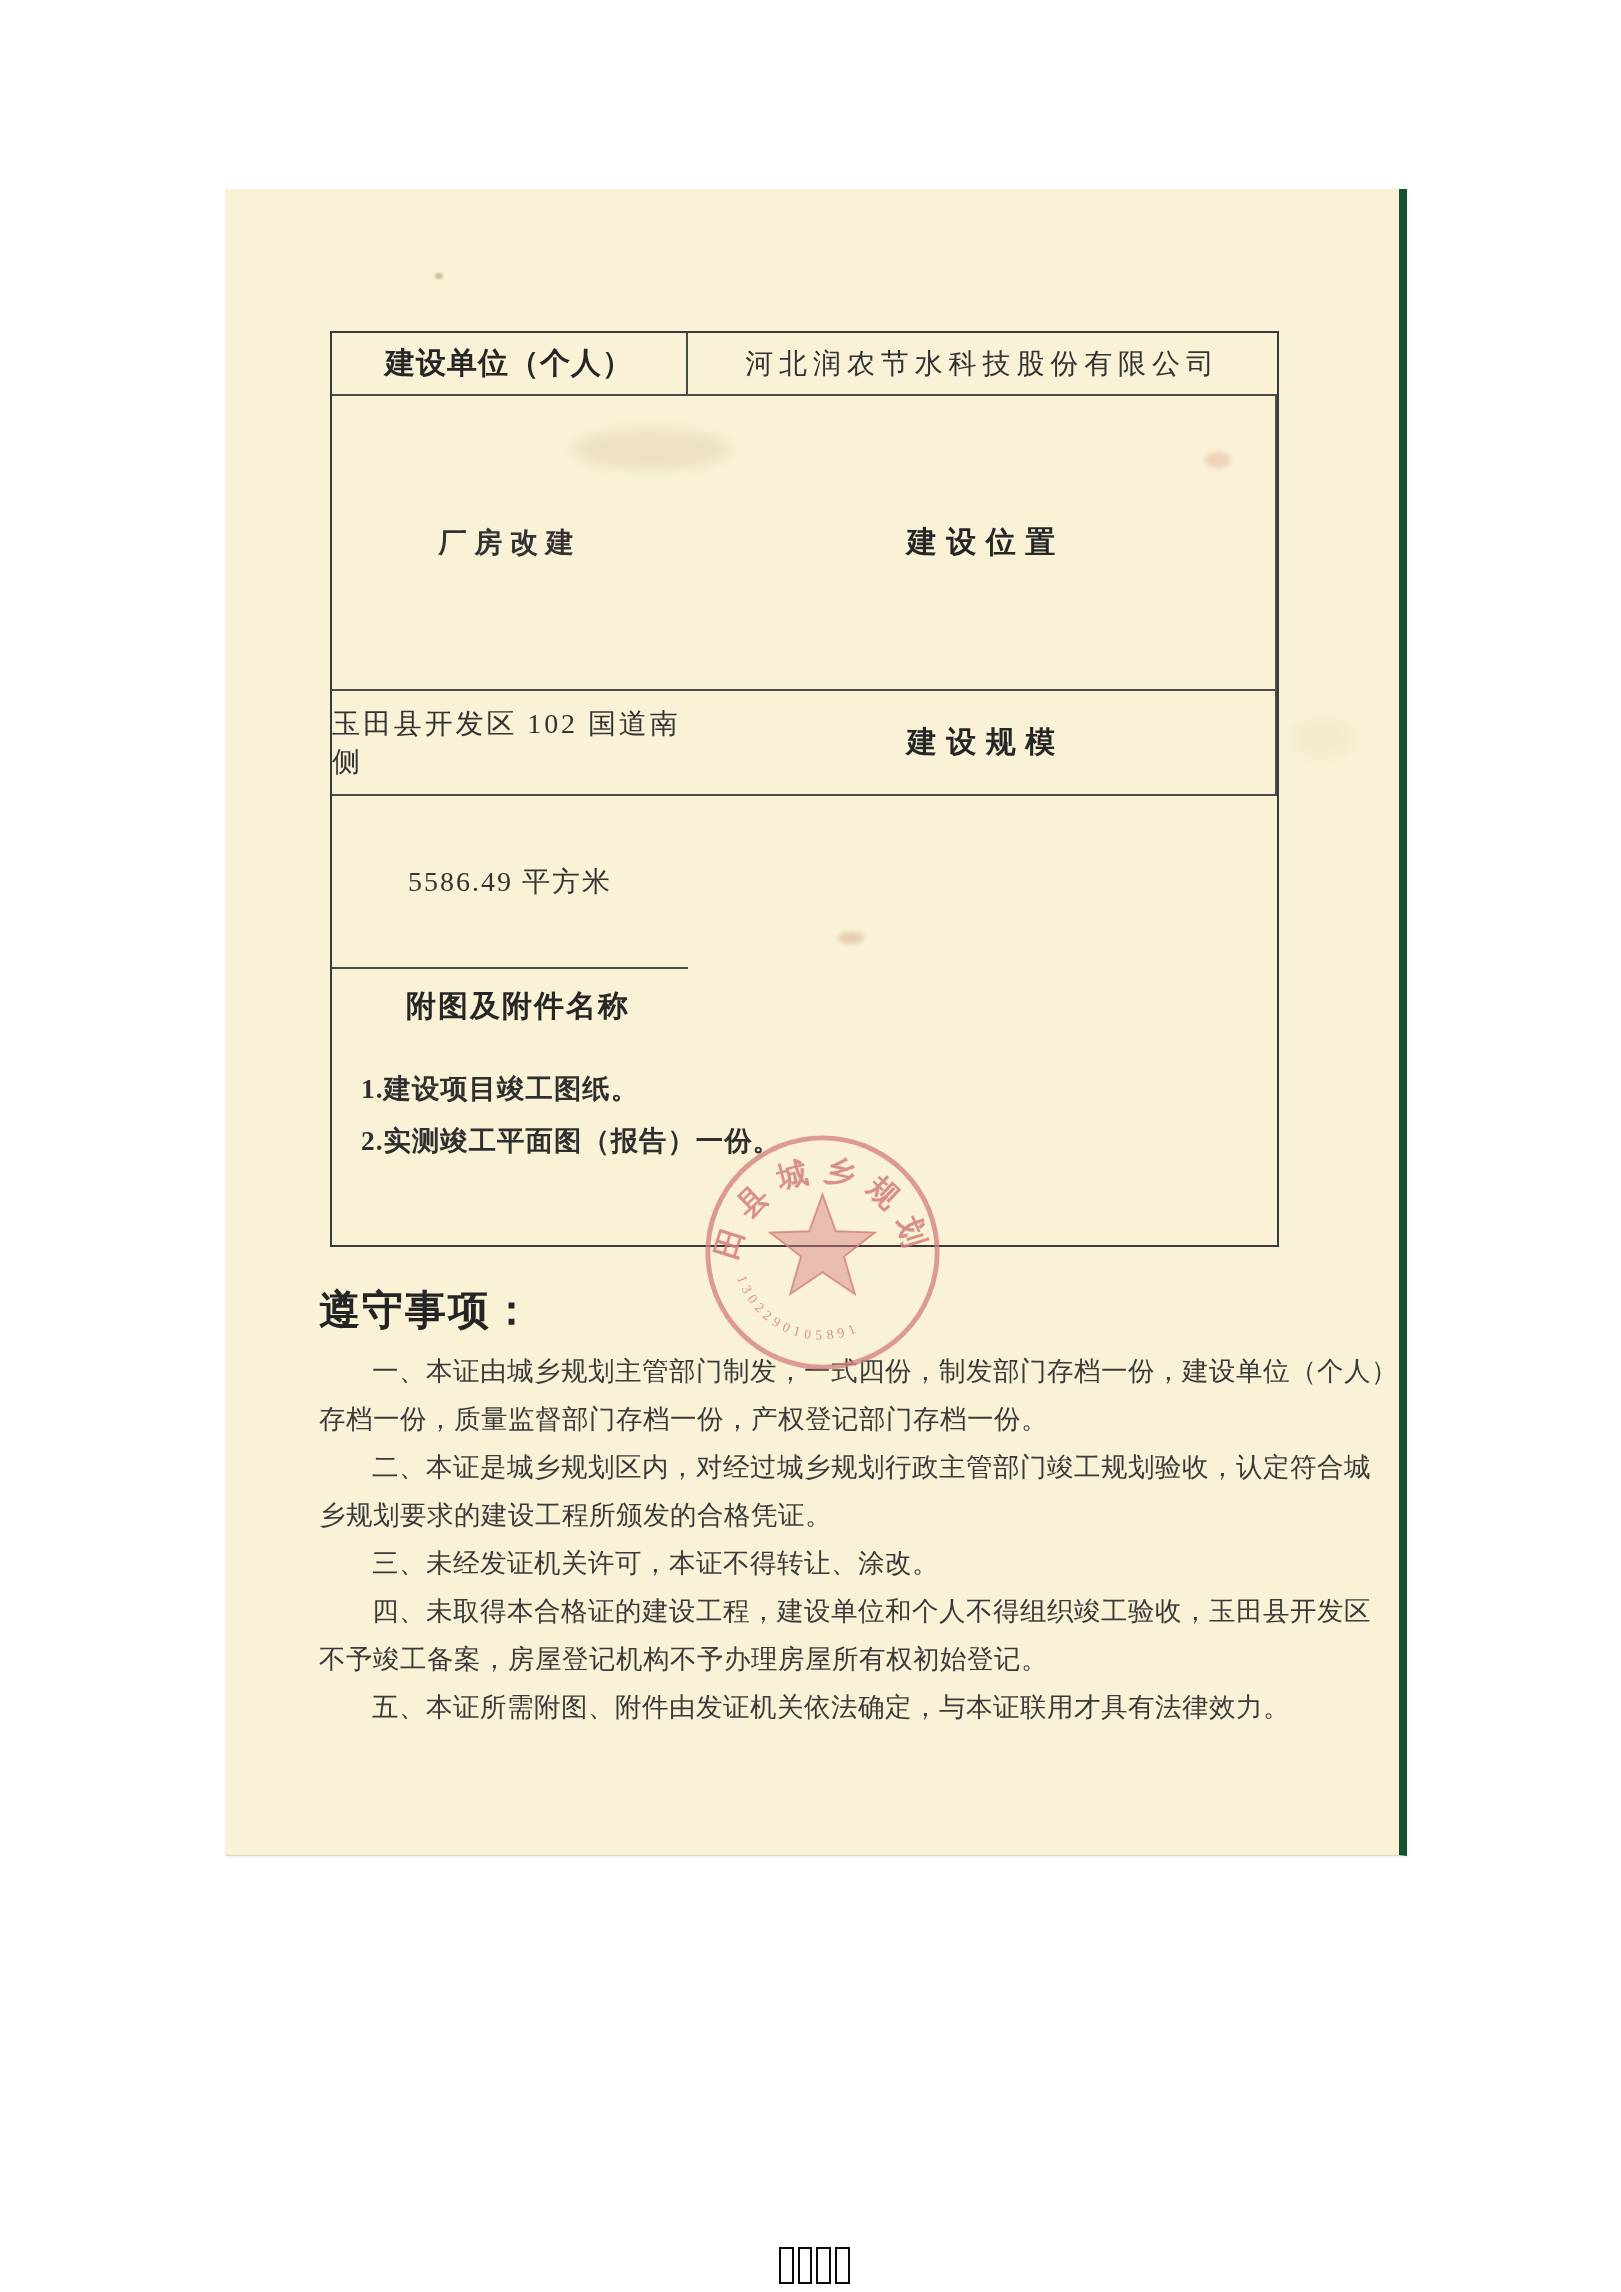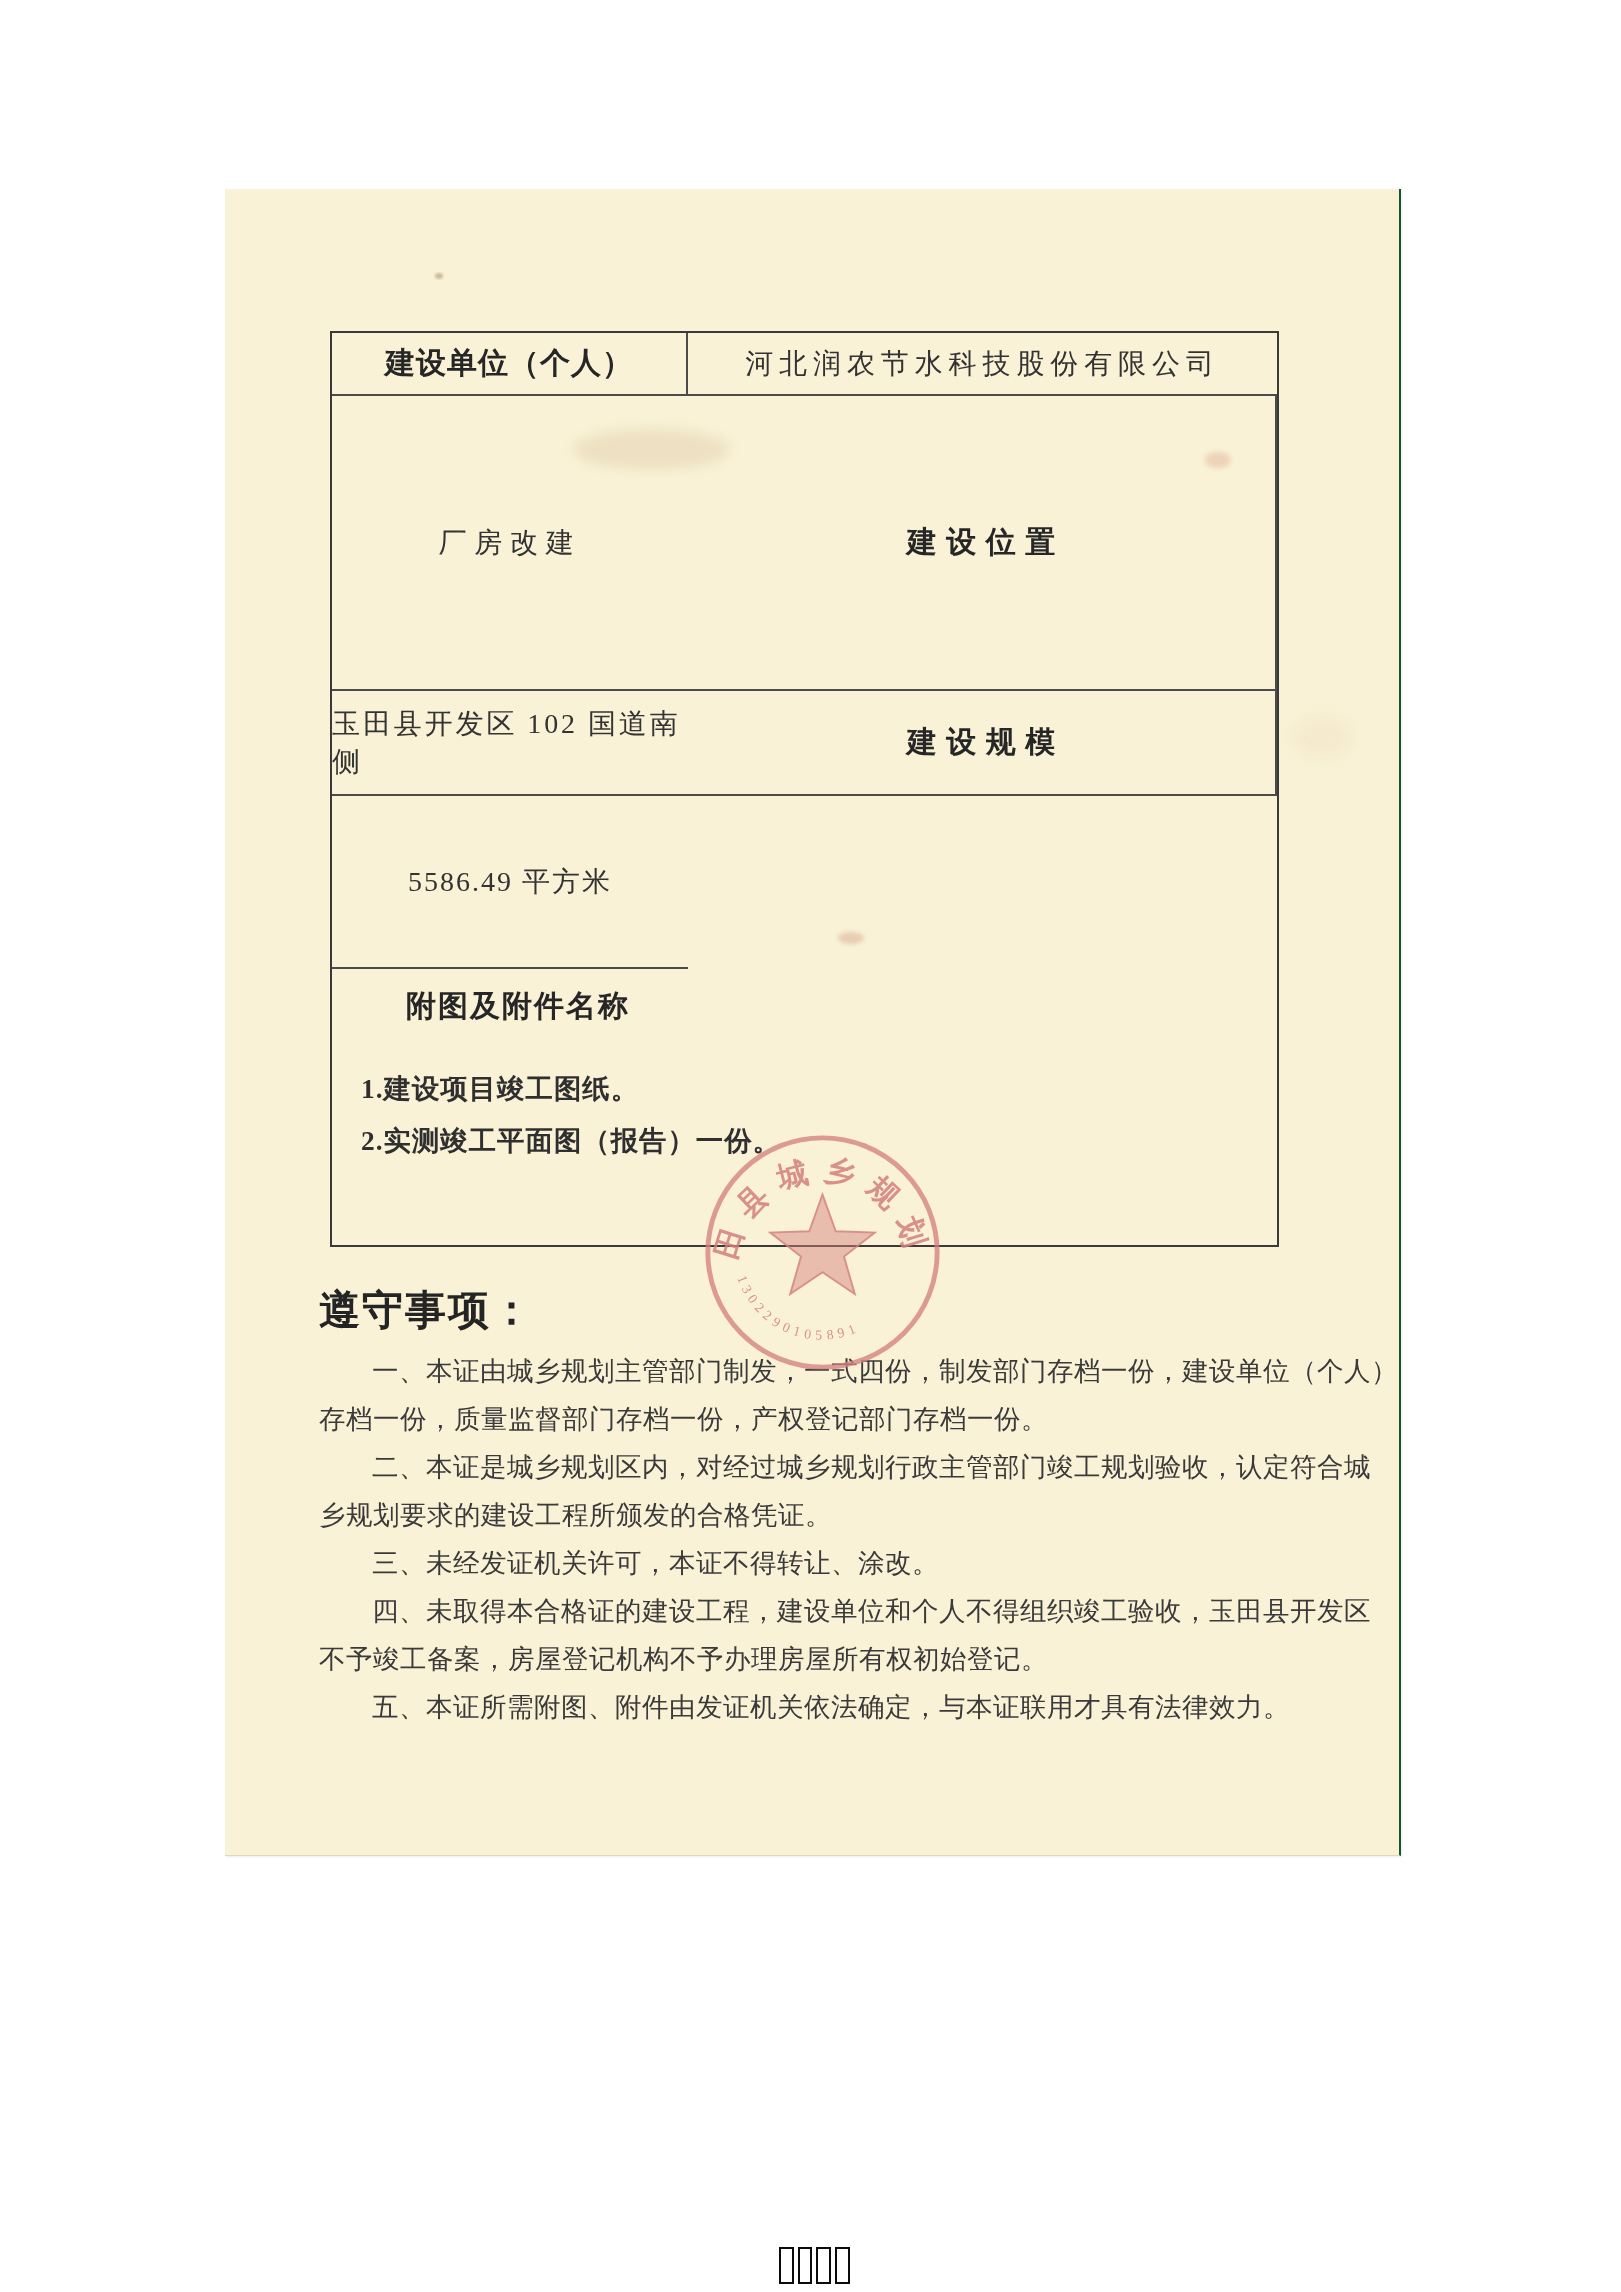--- a/index.html
+++ b/index.html
@@ -7,21 +7,21 @@
     width:1621px;height:2293px;
     background:#ffffff;
     font-family:"Liberation Serif", serif;
     position:relative;
     overflow:hidden;
   }
   .page{
     position:absolute;left:225px;top:189px;
     width:1174px;height:1666px;
     background:#f9f2d6;
-    border-right:2px solid #14532d;
+    border-right:8px solid #14532d;
     border-bottom:1px solid #ded8bc;
     box-shadow:1px 1px 2px rgba(0,0,0,0.08);
   }
   
   .stain{position:absolute;border-radius:50%;pointer-events:none;}
   .stain1{left:348px;top:240px;width:157px;height:41px;background:rgba(165,115,60,0.13);filter:blur(5.9px);}
   .stain2{left:980px;top:263px;width:25.5px;height:15.7px;background:rgba(195,105,80,0.22);filter:blur(2.9px);}
   .stain3{left:210px;top:84px;width:7.8px;height:5.9px;background:rgba(120,90,50,0.35);filter:blur(1px);}
   .stain4{left:613px;top:743px;width:25.5px;height:11.8px;background:rgba(185,95,70,0.25);filter:blur(2px);}
   .stain5{left:1068px;top:529px;width:59px;height:39px;background:rgba(200,140,100,0.08);filter:blur(7.8px);}
@@ -42,21 +42,21 @@
     box-sizing:border-box;
     border-bottom:2px solid #4b4b4b;
   }
   .cell.label{
     border-right:2px solid #4b4b4b;
     font-weight:bold;font-size:30px;color:#262626;
     letter-spacing:1px;
   }
   .cell.value{font-size:28px;color:#333;}
   .v-company{letter-spacing:5.9px;}
-  .v-project{letter-spacing:7.8px;}
+  .v-project{letter-spacing:7.8px;font-weight:bold;}
   .v-location{letter-spacing:2.9px;}
   .v-scale{letter-spacing:2px;}
   .cell.attach{
     grid-column:1 / span 2;
     border-bottom:none;
     display:block;
     padding:11.8px 0 0 29px;
   }
   .attach-header{font-weight:bold;font-size:30px;color:#262626;letter-spacing:2px;margin-top:4.9px;margin-left:45px;}
   .attach-item{font-weight:bold;font-size:27.4px;color:#2f2f2f;letter-spacing:1px;margin-top:0;}

